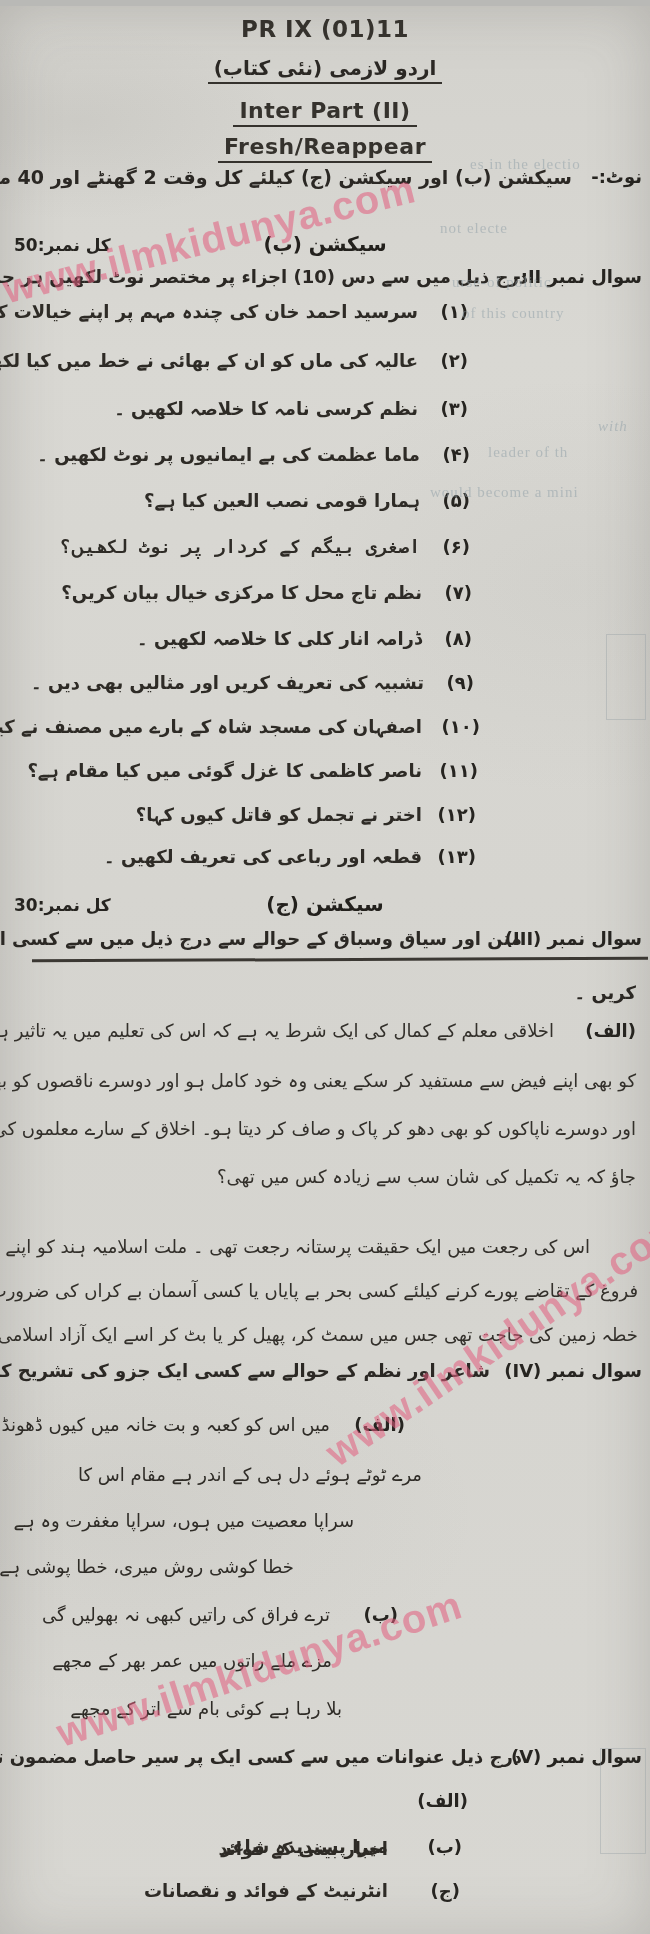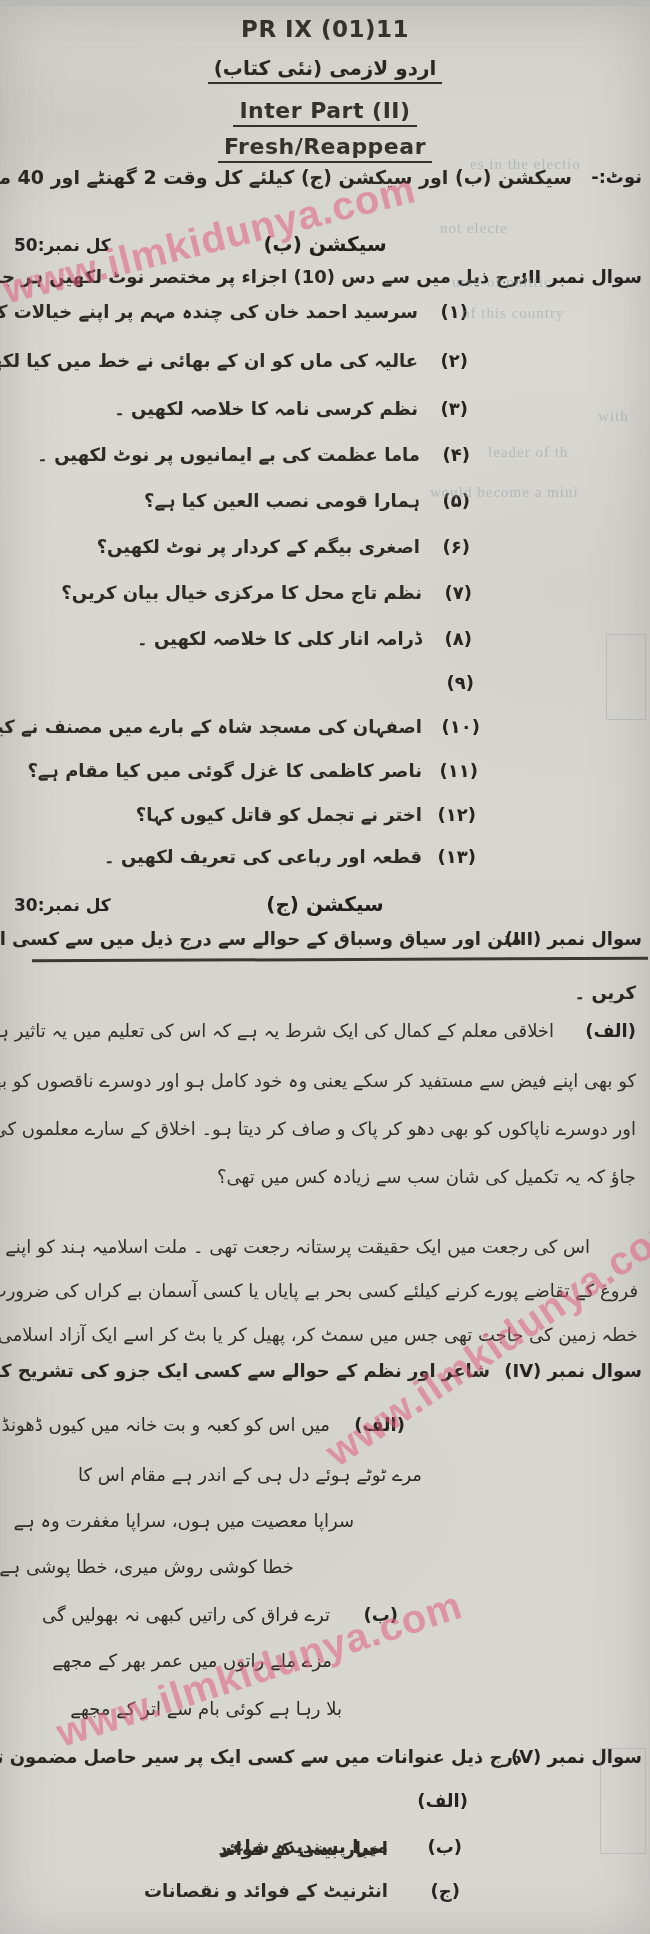--- a/index.html
+++ b/index.html
@@ -75,29 +75,30 @@
   <div class="abs rtl item-num" style="top:392px; right:182px;">(۳)</div>
   <div class="abs rtl item-text" style="top:392px; right:232px;">نظم کرسی نامہ کا خلاصہ لکھیں ۔</div>
 
   <div class="abs rtl item-num" style="top:438px; right:180px;">(۴)</div>
   <div class="abs rtl item-text" style="top:438px; right:230px;">ماما عظمت کی بے ایمانیوں پر نوٹ لکھیں ۔</div>
 
   <div class="abs rtl item-num" style="top:484px; right:180px;">(۵)</div>
   <div class="abs rtl item-text" style="top:484px; right:230px;">ہمارا قومی نصب العین کیا ہے؟</div>
 
   <div class="abs rtl item-num" style="top:530px; right:180px;">(۶)</div>
-  <div class="abs rtl item-text" style="top:530px; right:230px;">اصغری بیگم کے کردار پر نوٹ لکھیں؟</div>
+  <div class="abs rtl item-text" style="top:530px; right:230px;font-family:Liberation Mono, monospace;">اصغری بیگم کے کردار پر نوٹ لکھیں؟</div>
 
   <div class="abs rtl item-num" style="top:576px; right:178px;">(۷)</div>
   <div class="abs rtl item-text" style="top:576px; right:228px;">نظم تاج محل کا مرکزی خیال بیان کریں؟</div>
 
   <div class="abs rtl item-num" style="top:622px; right:178px;">(۸)</div>
   <div class="abs rtl item-text" style="top:622px; right:228px;">ڈرامہ انار کلی کا خلاصہ لکھیں ۔</div>
 
   <div class="abs rtl item-num" style="top:666px; right:176px;">(۹)</div>
+  <div class="abs rtl item-text" style="top:666px; right:226px;">تشبیہ کی تعریف کریں اور مثالیں بھی دیں ۔</div>
 
   <div class="abs rtl item-num" style="top:710px; right:170px;">(۱۰)</div>
   <div class="abs rtl item-text" style="top:710px; right:228px;">اصفہان کی مسجد شاہ کے بارے میں مصنف نے کیا تفصیل بیان کی ہے ۔</div>
 
   <div class="abs rtl item-num" style="top:754px; right:172px;">(۱۱)</div>
   <div class="abs rtl item-text" style="top:754px; right:228px;">ناصر کاظمی کا غزل گوئی میں کیا مقام ہے؟</div>
 
   <div class="abs rtl item-num" style="top:798px; right:174px;">(۱۲)</div>
   <div class="abs rtl item-text" style="top:798px; right:228px;">اختر نے تجمل کو قاتل کیوں کہا؟</div>
 
@@ -149,21 +150,21 @@
 
   <div class="abs rtl q-label" style="top:1874px; right:190px;">(ج)</div>
   <div class="abs rtl item-text" style="top:1874px; right:262px;">انٹرنیٹ کے فوائد و نقصانات</div>
 
   <div class="bleed" style="top:150px; left:470px;">es in the electio</div>
   <div class="bleed" style="top:214px; left:440px;">not electe</div>
   <div class="bleed" style="top:268px; left:452px;">urse-of politic</div>
   <div class="bleed" style="top:299px; left:462px;">of this country</div>
   <div class="bleed" style="top:438px; left:488px;">leader of th</div>
   <div class="bleed" style="top:478px; left:430px;">would become a mini</div>
-  <div class="bleed" style="top:402px; left:598px;">with</div>
+  <div class="bleed" style="top:412px; left:598px;font-style:italic;">with</div>
 
   <div class="ghostbox" style="top:628px; left:606px; width:38px; height:84px;"></div>
   <div class="ghostbox" style="top:1742px; left:600px; width:44px; height:104px;"></div>
 
   <div class="watermark" style="left:4px; top:262px; transform:rotate(-14deg);">www.ilmkidunya.com</div>
   <div class="watermark" style="left:330px; top:1428px; transform:rotate(-34deg);">www.ilmkidunya.com</div>
   <div class="watermark" style="left:58px; top:1706px; transform:rotate(-18deg);">www.ilmkidunya.com</div>
 
 </div>
 

